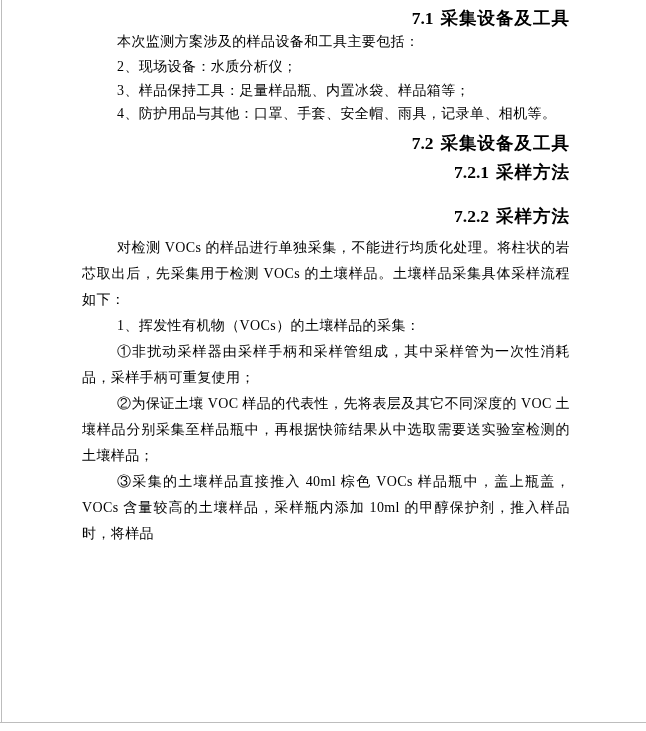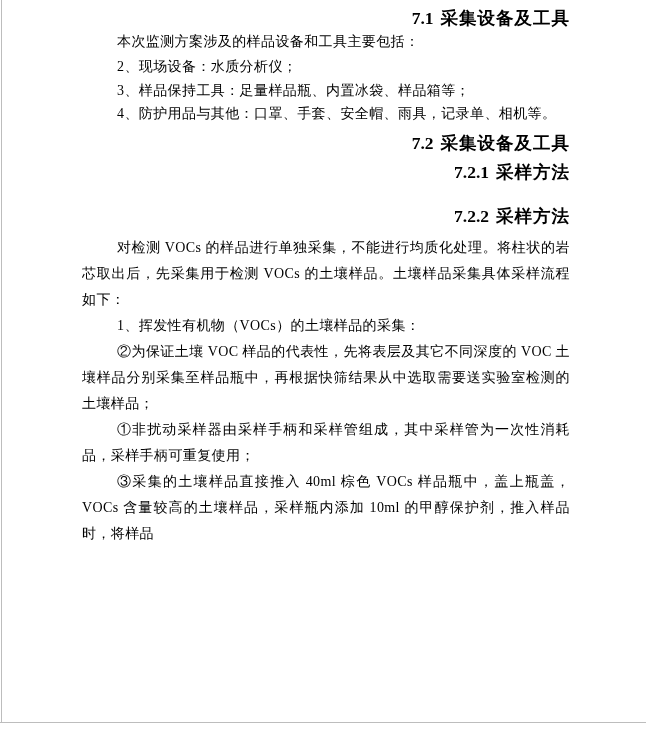--- a/index.html
+++ b/index.html
@@ -95,20 +95,20 @@
 
     <h3 class="heading h-721"><span class="h-num">7.2.1</span><span class="h-title">采样方法</span></h3>
 
 
     <h3 class="heading h-722"><span class="h-num">7.2.2</span><span class="h-title">采样方法</span></h3>
 
     <p class="body p-method-intro">对检测 VOCs 的样品进行单独采集，不能进行均质化处理。将柱状的岩芯取出后，先采集用于检测 VOCs 的土壤样品。土壤样品采集具体采样流程如下：</p>
 
     <p class="body p-voc-head">1、挥发性有机物（VOCs）的土壤样品的采集：</p>
 
+    <p class="body p-step1">①非扰动采样器由采样手柄和采样管组成，其中采样管为一次性消耗品，采样手柄可重复使用；</p>
+
     <p class="body p-step2">②为保证土壤 VOC 样品的代表性，先将表层及其它不同深度的 VOC 土壤样品分别采集至样品瓶中，再根据快筛结果从中选取需要送实验室检测的土壤样品；</p>
-
-    <p class="body p-step1">①非扰动采样器由采样手柄和采样管组成，其中采样管为一次性消耗品，采样手柄可重复使用；</p>
 
     <p class="body p-step3">③采集的土壤样品直接推入 40ml 棕色 VOCs 样品瓶中，盖上瓶盖，VOCs 含量较高的土壤样品，采样瓶内添加 10ml 的甲醇保护剂，推入样品时，将样品</p>
 
   </div>
 </div>
 
 </body></html>

